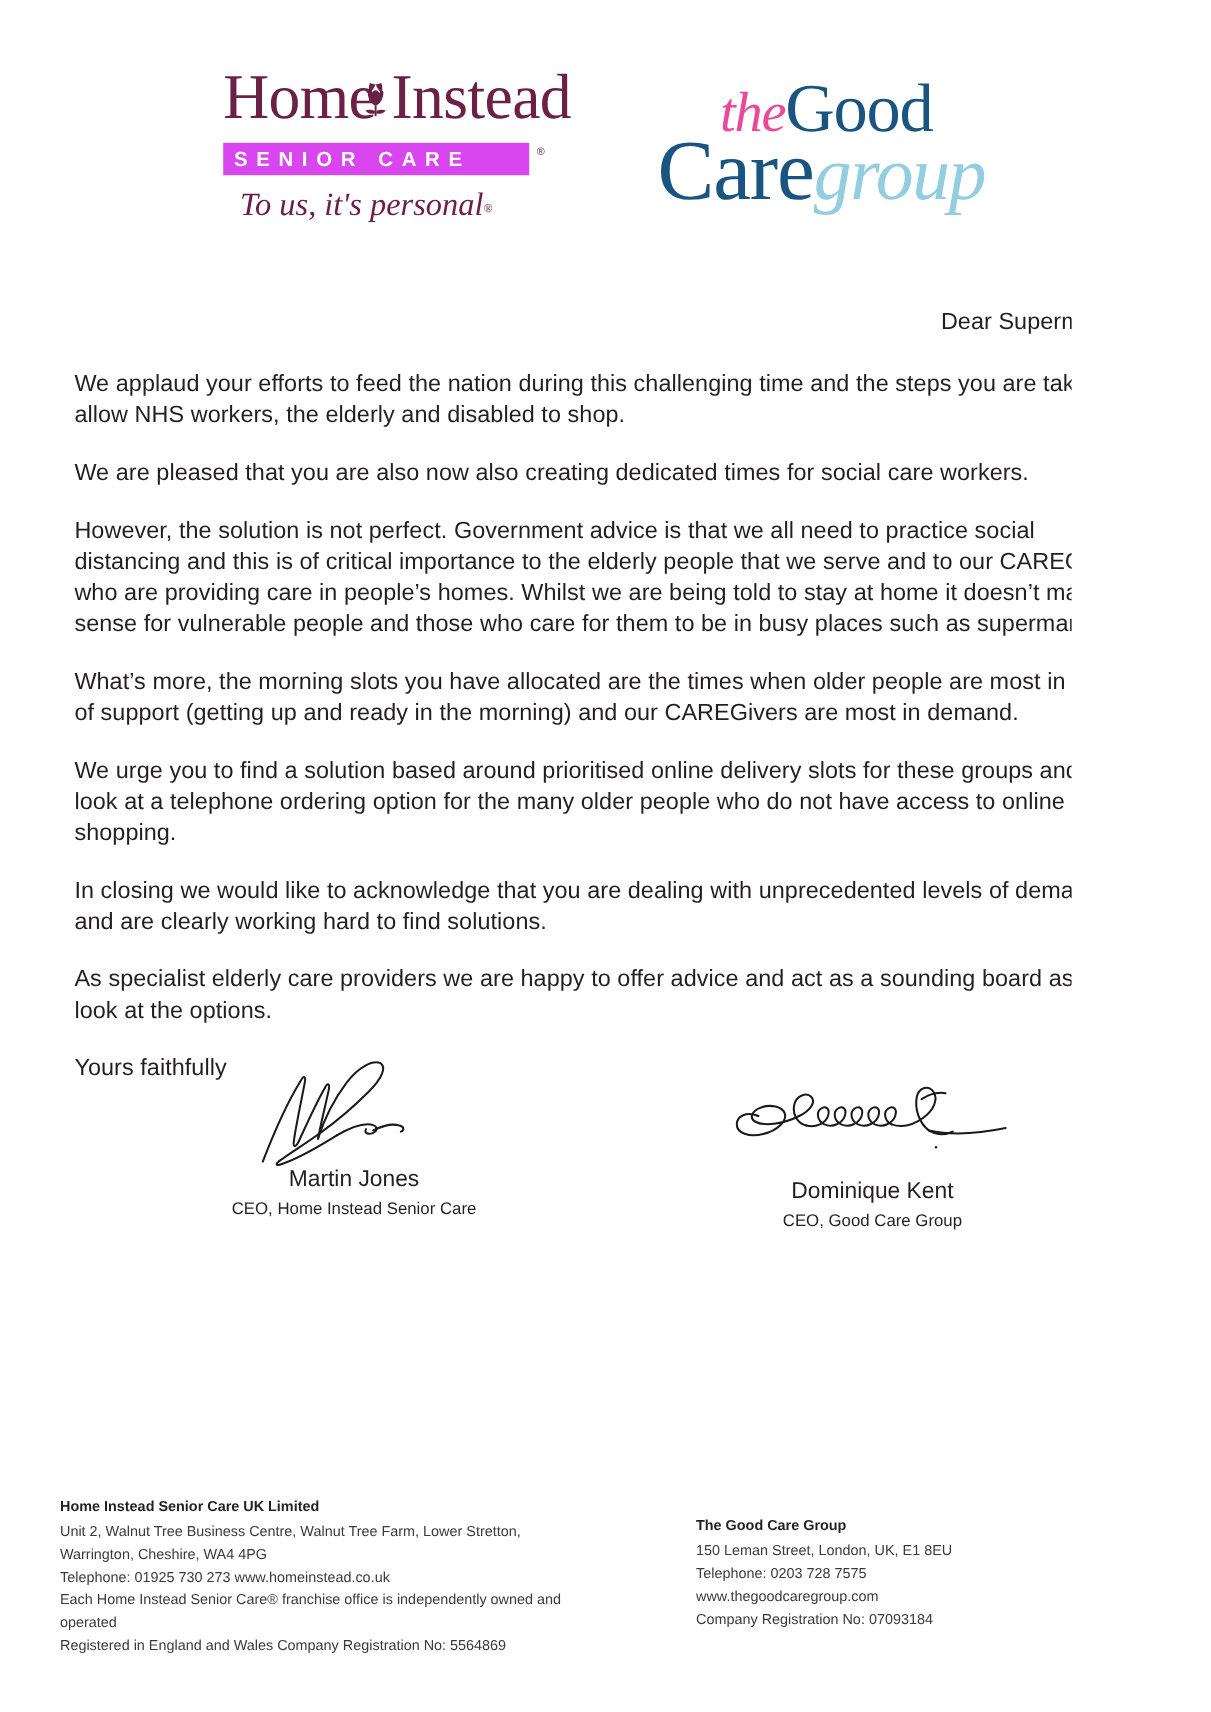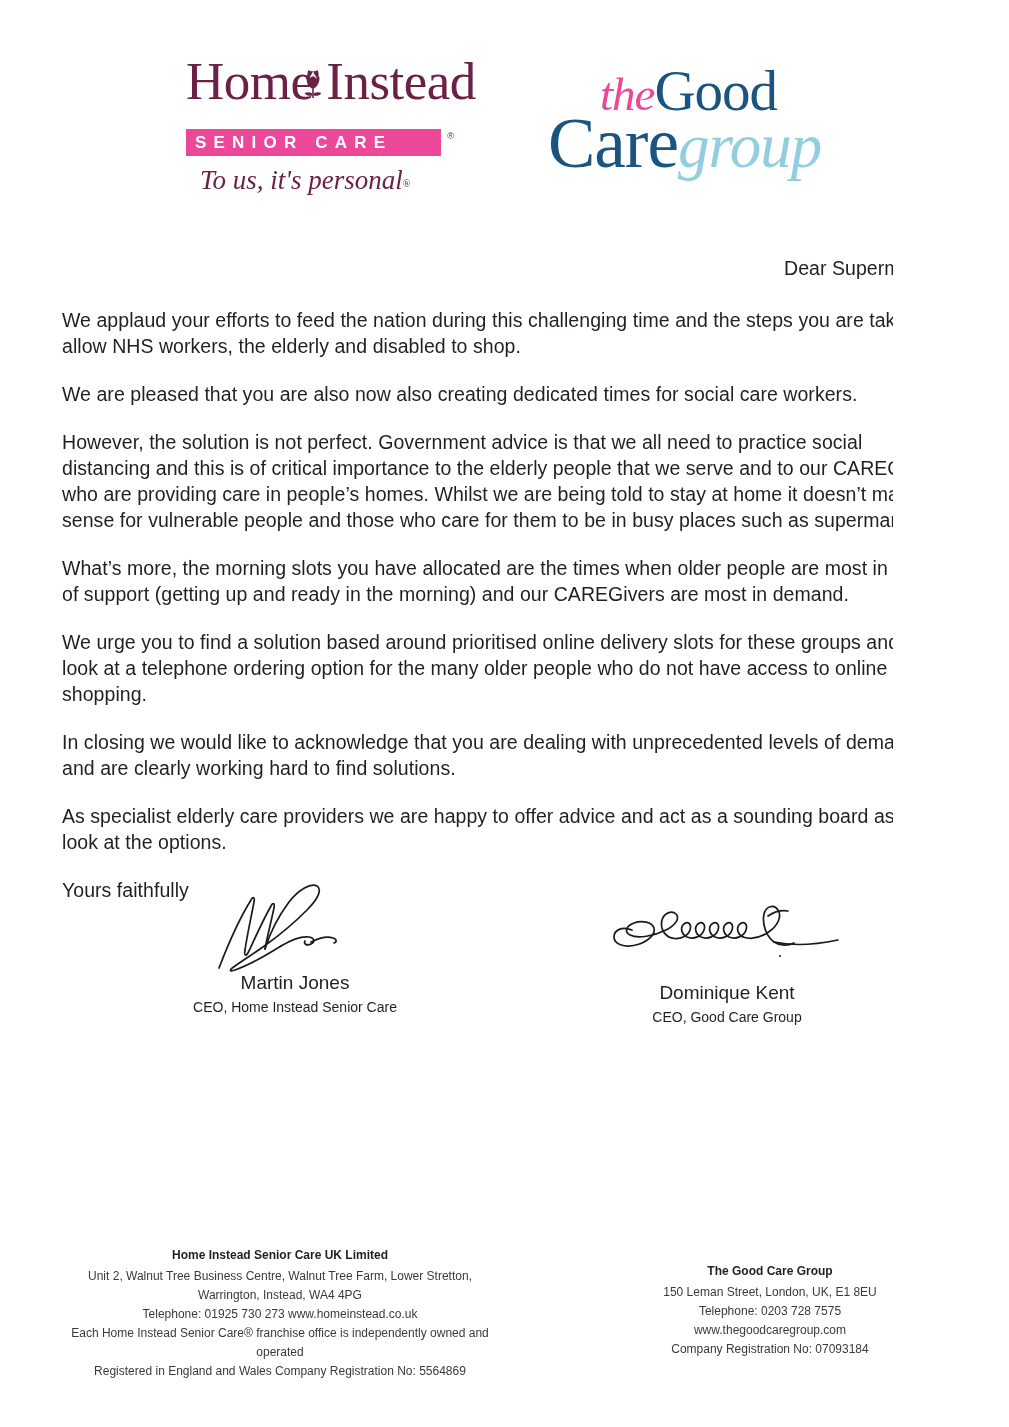--- a/index.html
+++ b/index.html
@@ -48,22 +48,22 @@
   }
   .hi-tulip {
     position: absolute;
     left: 105px;
     top: -1px;
     width: 44px;
     height: 30px;
   }
   .hi-bar {
     position: relative;
-    margin-top: 19px;
-    background: #ec4899;
+    margin-top: 9px;
+    background: #d946ef;
     height: 27px;
     width: 255px;
     box-sizing: border-box;
   }
   .hi-bar-text {
     color: #ffffff;
     font-family: "Liberation Sans", sans-serif;
     font-size: 17px;
     font-weight: bold;
     letter-spacing: 7.2px;
@@ -189,21 +189,20 @@
   
   .footer {
     position: absolute;
     left: 0;
     top: 1245px;
     width: 1009px;
     height: 135px;
   }
   .footer-col {
     position: absolute;
-    text-align: center;
   }
   .footer-col.left  { left: 50px;  top: 0; width: 460px; }
   .footer-col.right { left: 580px; top: 16px; width: 380px; }
   .footer-title {
     font-size: 12px;
     font-weight: bold;
     color: #231f20;
     line-height: 20px;
     margin-bottom: 2px;
   }
@@ -298,21 +297,21 @@
       <div class="sig-name">Dominique Kent</div>
       <div class="sig-title">CEO, Good Care Group</div>
     </div>
   </div>
 
   <div class="footer">
 
     <div class="footer-col left">
       <div class="footer-title">Home Instead Senior Care UK Limited</div>
       <div class="footer-line">Unit 2, Walnut Tree Business Centre, Walnut Tree Farm, Lower Stretton,</div>
-      <div class="footer-line">Warrington, Instead, WA4 4PG</div>
+      <div class="footer-line">Warrington, Cheshire, WA4 4PG</div>
       <div class="footer-line">Telephone: 01925 730 273     www.homeinstead.co.uk</div>
       <div class="footer-line">Each Home Instead Senior Care® franchise office is independently owned and operated</div>
       <div class="footer-line">Registered in England and Wales      Company Registration No: 5564869</div>
     </div>
 
     <div class="footer-col right">
       <div class="footer-title">The Good Care Group</div>
       <div class="footer-line">150 Leman Street, London, UK, E1 8EU</div>
       <div class="footer-line">Telephone: 0203 728 7575</div>
       <div class="footer-line">www.thegoodcaregroup.com</div>

